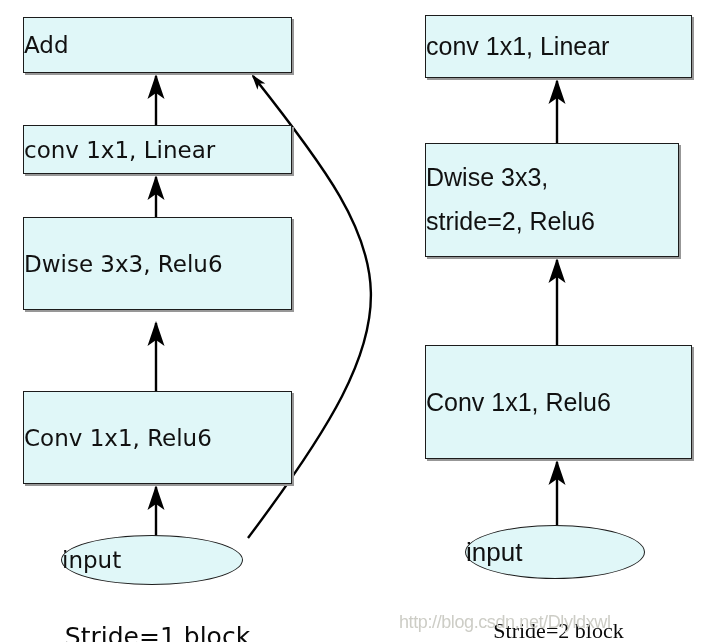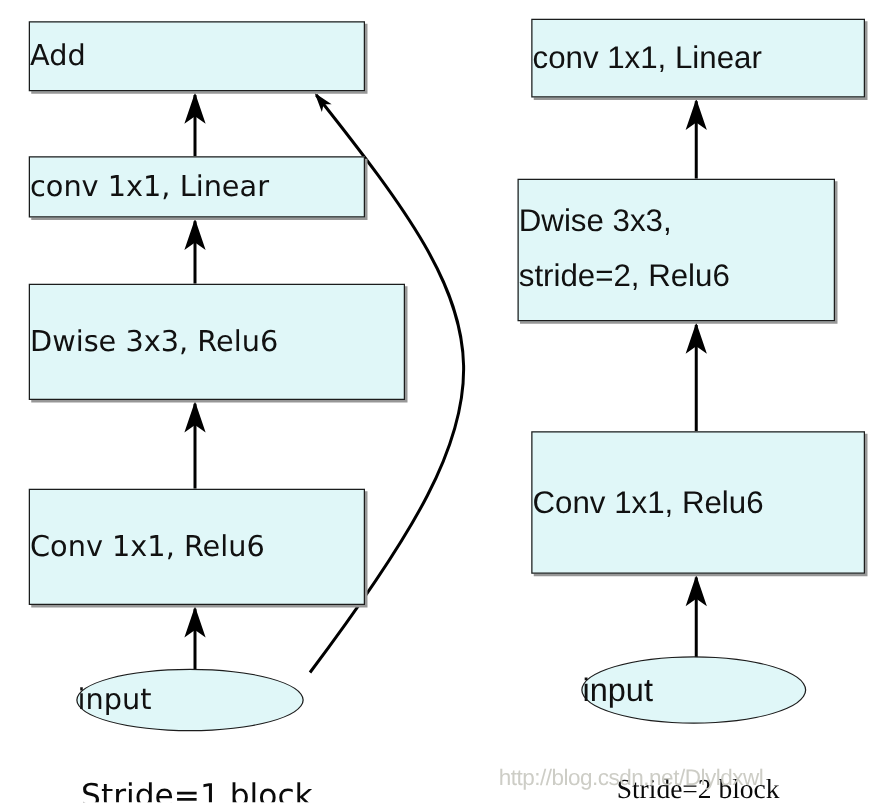--- a/index.html
+++ b/index.html
@@ -70,39 +70,39 @@
   </svg>
 
   <div class="node rect left-font" style="left:23px;top:17px;width:269px;height:56px">
     <span>Add</span>
   </div>
 
   <div class="node rect left-font" style="left:23px;top:125px;width:269px;height:49px">
     <span>conv 1x1, Linear</span>
   </div>
 
-  <div class="node rect left-font" style="left:23px;top:227px;width:301px;height:93px">
+  <div class="node rect left-font" style="left:23px;top:217px;width:269px;height:93px">
     <span>Dwise 3x3, Relu6</span>
   </div>
 
   <div class="node rect left-font" style="left:23px;top:391px;width:269px;height:93px">
     <span>Conv 1x1, Relu6</span>
   </div>
 
   <div class="node ellipse left-font" style="left:61px;top:535px;width:182px;height:50px">
     <span>input</span>
   </div>
 
   <div class="caption s1" style="left:23px;top:594px;width:269px">Stride=1 block</div>
 
   <div class="node rect right-font" style="left:425px;top:15px;width:267px;height:63px">
     <span>conv 1x1, Linear</span>
   </div>
 
-  <div class="node rect right-font multiline" style="left:414px;top:143px;width:254px;height:114px">
+  <div class="node rect right-font multiline" style="left:425px;top:143px;width:254px;height:114px">
     <span>Dwise 3x3,
 stride=2, Relu6</span>
   </div>
 
   <div class="node rect right-font" style="left:425px;top:345px;width:267px;height:114px">
     <span>Conv 1x1, Relu6</span>
   </div>
 
   <div class="node ellipse right-font" style="left:465px;top:525px;width:180px;height:54px;font-size:26px">
     <span>input</span>

